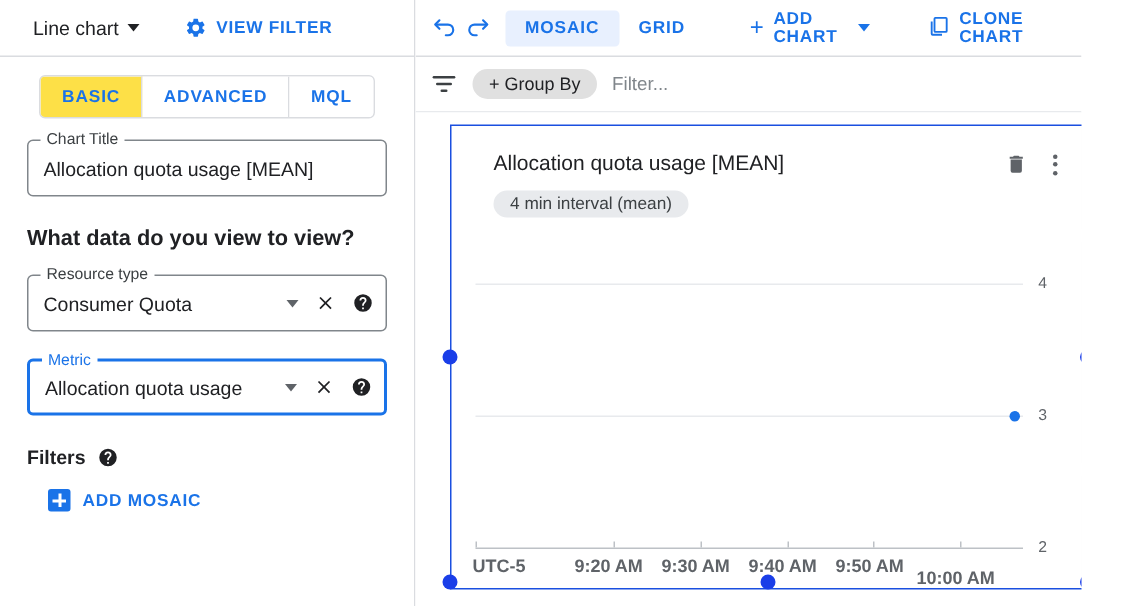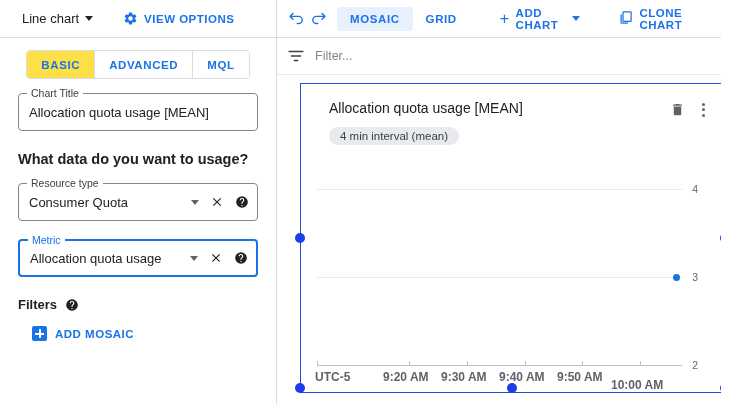--- a/index.html
+++ b/index.html
@@ -225,21 +225,21 @@
       <div class="chart-type-select">
         <span>Line chart</span>
         <span class="caret-down"></span>
       </div>
       <div class="view-options">
         <span class="gear-icon">
           <svg width="15" height="15" viewBox="0 0 24 24" fill="#1a73e8">
               <path d="M19.14 12.94c.04-.3.06-.61.06-.94 0-.32-.02-.64-.07-.94l2.03-1.58a.49.49 0 0 0 .12-.61l-1.92-3.32a.488.488 0 0 0-.59-.22l-2.39.96c-.5-.38-1.03-.7-1.62-.94l-.36-2.54a.484.484 0 0 0-.48-.41h-3.84c-.24 0-.43.17-.47.41l-.36 2.54c-.59.24-1.13.57-1.62.94l-2.39-.96c-.22-.08-.47 0-.59.22L2.74 8.87c-.12.21-.08.47.12.61l2.03 1.58c-.05.3-.09.63-.09.94s.02.64.07.94l-2.03 1.58a.49.49 0 0 0-.12.61l1.92 3.32c.12.22.37.29.59.22l2.39-.96c.5.38 1.03.7 1.62.94l.36 2.54c.05.24.24.41.48.41h3.84c.24 0 .44-.17.47-.41l.36-2.54c.59-.24 1.13-.56 1.62-.94l2.39.96c.22.08.47 0 .59-.22l1.92-3.32c.12-.22.07-.47-.12-.61l-2.01-1.58zM12 15.6A3.6 3.6 0 0 1 8.4 12 3.6 3.6 0 0 1 12 8.4a3.6 3.6 0 0 1 3.6 3.6 3.6 3.6 0 0 1-3.6 3.6z"></path>
             </svg>
         </span>
-        <span>VIEW OPTIONS</span>
+        <span>VIEW FILTER</span>
       </div>
     </div>
 
     <div class="tabs-row">
       <div class="tabs">
         <div class="tab active">
           <span>BASIC</span>
         </div>
         <div class="tab">
           <span>ADVANCED</span>
@@ -250,21 +250,21 @@
       </div>
     </div>
 
     <div class="form-area">
 
       <div class="outlined-field" style="margin-bottom:0;">
         <span class="of-legend">Chart Title</span>
         <span class="of-value">Allocation quota usage [MEAN]</span>
       </div>
 
-      <div class="section-head">What data do you want to usage?</div>
+      <div class="section-head">What data do you view to view?</div>
 
       <div class="outlined-field" style="margin-bottom:18px;">
         <span class="of-legend">Resource type</span>
         <span class="of-value">Consumer Quota</span>
         <span class="of-actions">
           <span class="drop-caret"></span>
           <span class="clear-x">
             <svg width="14" height="14" viewBox="0 0 24 24" fill="#202124">
                 <path d="M19 6.41 17.59 5 12 10.59 6.41 5 5 6.41 10.59 12 5 17.59 6.41 19 12 13.41 17.59 19 19 17.59 13.41 12z"></path>
               </svg>
@@ -353,20 +353,21 @@
     </div>
 
     <div class="rp-filterbar">
       <span class="filter-glyph">
         <svg width="18" height="18" viewBox="0 0 24 24" stroke="#3c4043" stroke-width="2.2" stroke-linecap="round">
             <line x1="3" y1="6" x2="21" y2="6"></line>
             <line x1="6" y1="12" x2="18" y2="12"></line>
             <line x1="10" y1="18" x2="14" y2="18"></line>
           </svg>
       </span>
+      <span class="group-by-chip">+ Group By</span>
       <span class="filter-placeholder">Filter...</span>
     </div>
 
     <div class="canvas-area">
 
       <div class="ghost-col">
         <div class="ghost-card"></div>
         <div class="ghost-card"></div>
         <div class="ghost-card"></div>
         <div class="ghost-card"></div>

